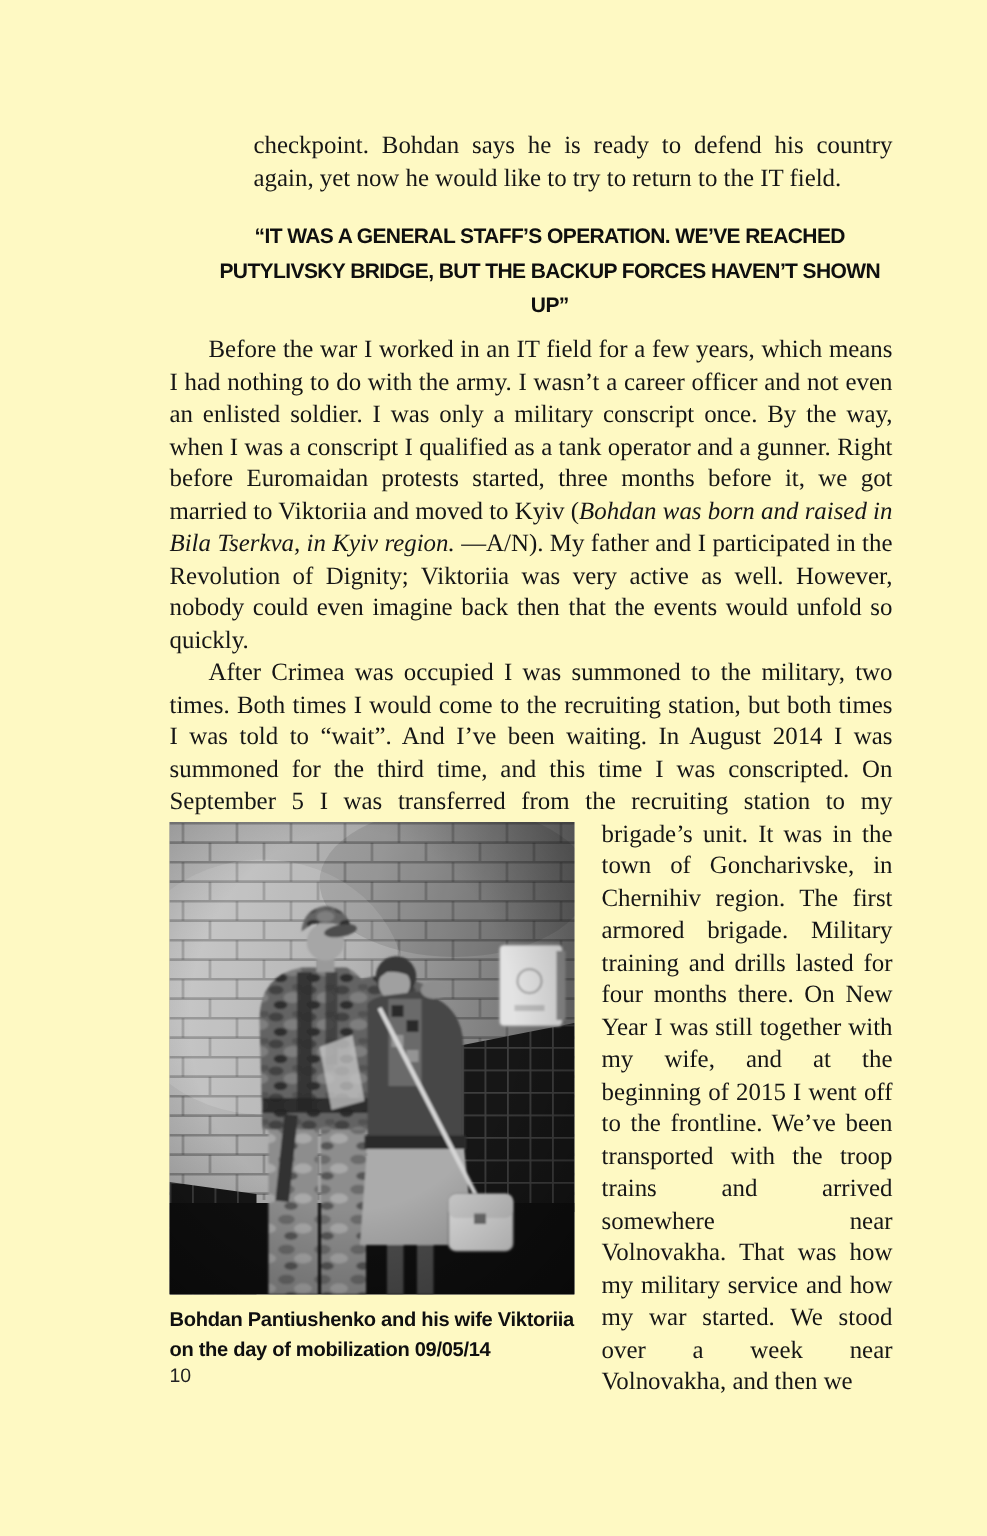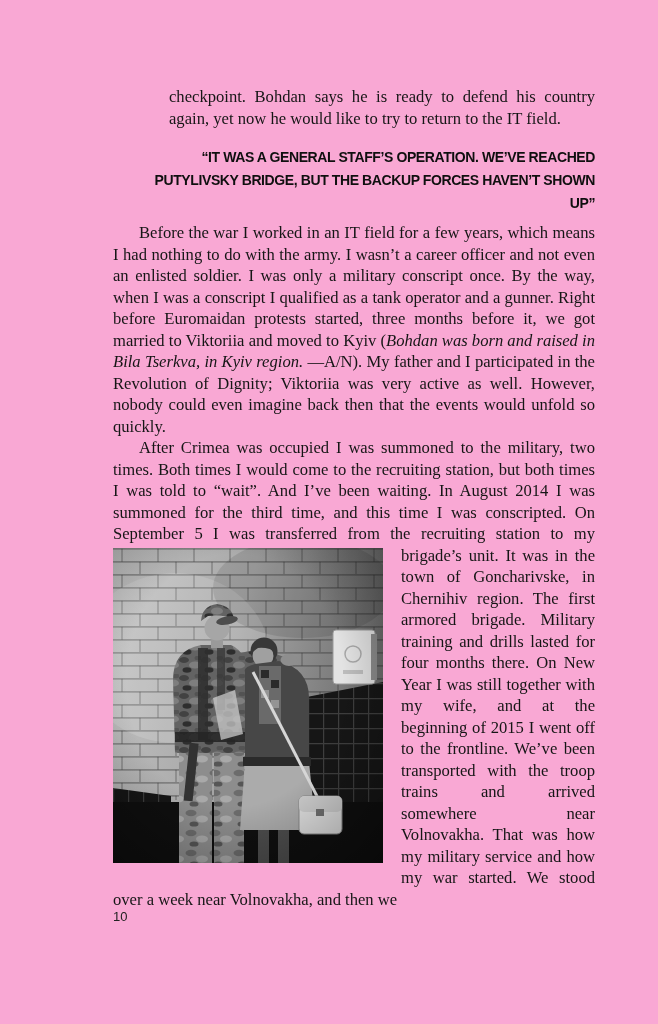--- a/index.html
+++ b/index.html
@@ -1,19 +1,19 @@
 <!DOCTYPE html>
 <html><head>
 <meta charset="utf-8">
 <style>
   html, body { margin:0; padding:0; background:#ffffff; }
   .page {
     position:relative;
     width:658px; height:1024px;
-    background:#f9a8d4;
+    background:#fef9c3;
     overflow:hidden;
     font-family:"Liberation Serif", serif;
     color:#161616;
   }
   .content {
     position:absolute;
     left:113px; top:86px;
     width:482px;
   }
   .para {
@@ -24,21 +24,21 @@
   }
   .para-continuation { margin-left:56px; }
   .section-heading {
     margin:17px 0 7px 25px;
     font-family:"Liberation Sans", sans-serif;
     font-weight:700;
     font-size:14px;
     line-height:23px;
     letter-spacing:-0.4px;
     color:#0f0f0f;
-    text-align:right;
+    text-align:center;
   }
   .indent { text-indent:26px; }
   .italic-inline { font-style:italic; }
   .photo-float {
     float:left;
     display:block;
     width:270px;
     margin:3px 18px 22px 0;
     text-indent:0;
     text-align:left;
@@ -162,18 +162,19 @@
             <line x1="140" y1="124" x2="208" y2="256" stroke="#d6d6d6" stroke-width="3"></line>
             <rect x="145" y="282" width="11" height="33" fill="#4d4d4d"></rect>
             <rect x="165" y="282" width="11" height="33" fill="#4d4d4d"></rect>
             <rect x="186" y="248" width="43" height="38" rx="5" fill="#dedede" stroke="#878787"></rect>
             <rect x="186" y="248" width="43" height="16" rx="5" fill="#cccccc"></rect>
             <rect x="203" y="261" width="8" height="7" fill="#6f6f6f"></rect>
           </g>
 
           <rect width="270" height="315" fill="url(#vigG)"></rect>
         </svg>
+          <span class="photo-caption"><span>Bohdan Pantiushenko and his wife Viktoriia</span><br><span>on the day of mobilization 09/05/14</span></span>
         </span><span> brigade’s unit. It was in the town of Goncharivske, in Chernihiv region. The first armored brigade. Military training and drills lasted for four months there. On New Year I was still together with my wife, and at the beginning of 2015 I went off to the frontline. We’ve been transported with the troop trains and arrived somewhere near Volnovakha. That was how my military service and how my war started. We stood over a week near Volnovakha, and then we</span></div>
 
   </div>
 
   <div class="page-number">10</div>
 </div>
 
 </body></html>

